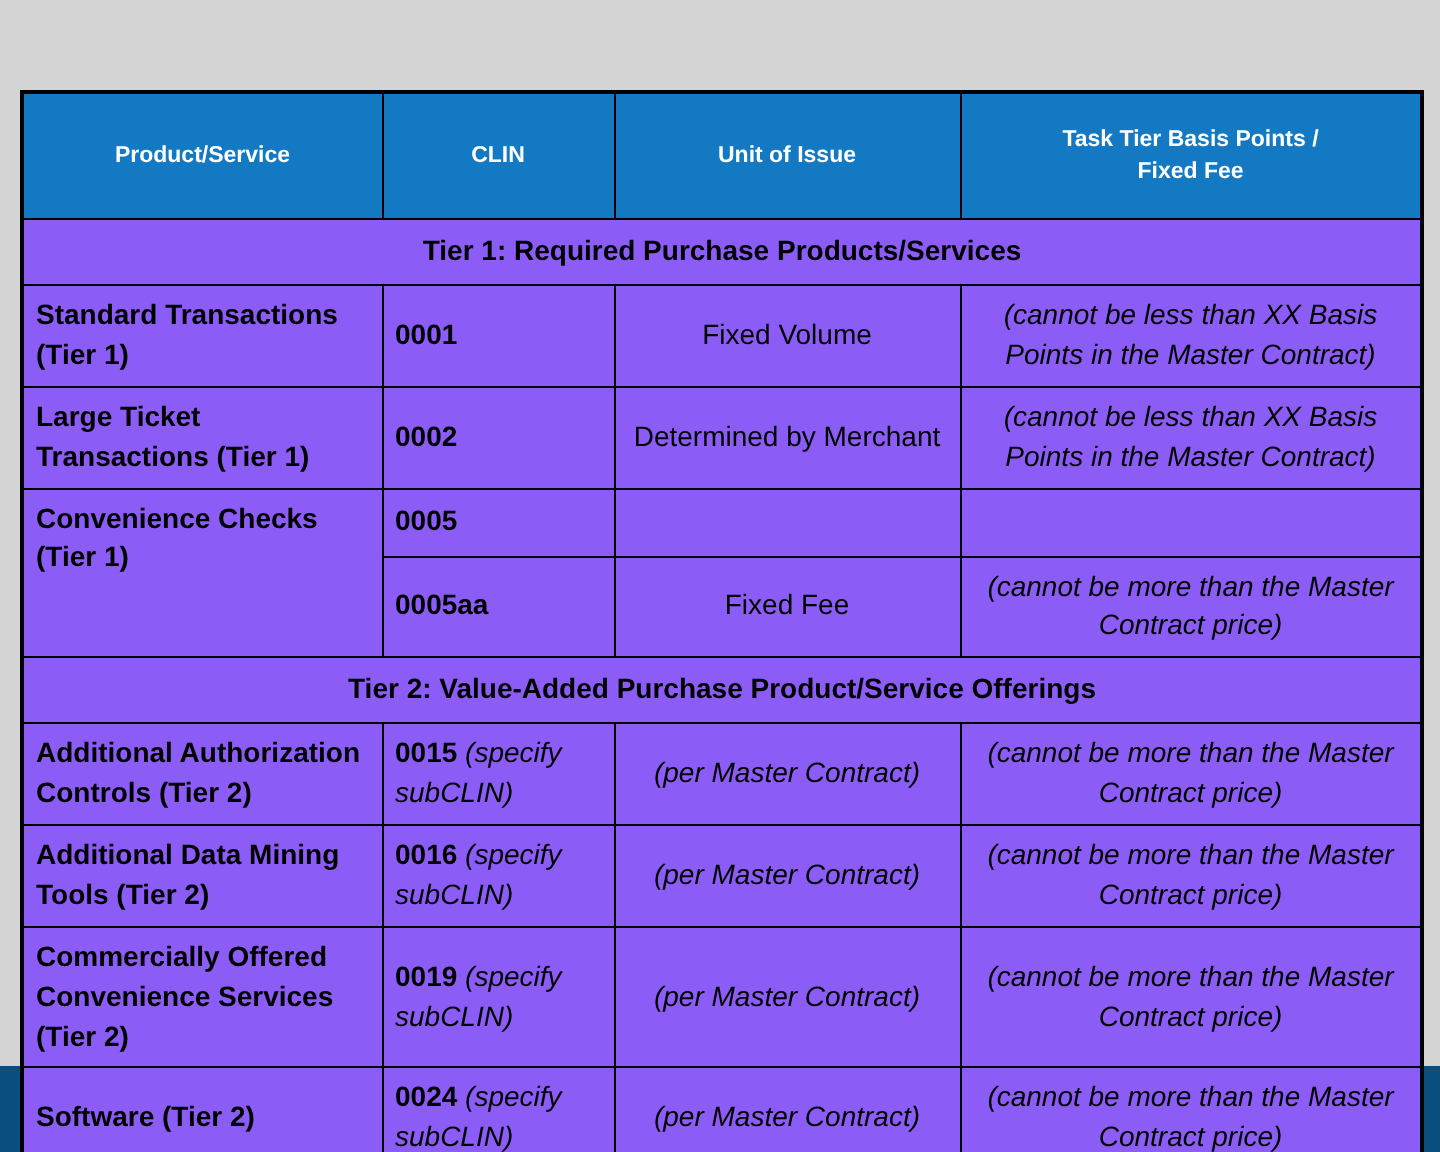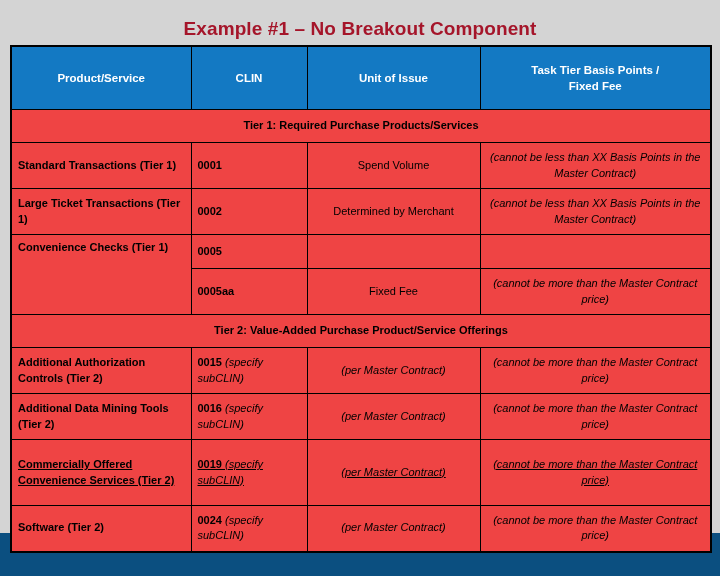--- a/index.html
+++ b/index.html
@@ -57,23 +57,23 @@
   }
   table.clin col.c1 { width: 180px; }
   table.clin col.c2 { width: 116px; }
   table.clin col.c3 { width: 173px; }
   table.clin col.c4 { width: 231px; }
 
   table.clin td, table.clin th {
     border: 1px solid #000000;
     padding: 5px 6px;
     vertical-align: middle;
-    font-size: 11px;
+    font-size: 14px;
     color: #000000;
-    background: #ef4444;
+    background: #8b5cf6;
     line-height: 1.42;
   }
   
   tr.head th {
     background: #1379c3;
     color: #ffffff;
     font-weight: bold;
     text-align: center;
     font-size: 11.5px;
     height: 52px;
@@ -121,31 +121,30 @@
     font-weight: normal;
     margin-left: 40px;
   }
   td.gray {
     background: #bfbfbf;
   }
   .r-tall { height: 46px; }
   .r-conv-a { height: 34px; }
   .r-conv-b { height: 46px; }
   .r-t2 { height: 46px; padding-left: 40px; }
-  .r-t2-tall { height: 66px; text-decoration: underline; }
+  .r-t2-tall { height: 66px; }
   .r-sw { height: 46px; }
 </style>
 </head>
 <body>
 
 <div id="slide">
 
   <div id="footer-band"></div>
 
-  <div id="title">Example #1 – No Breakout Component</div>
 
   <div id="table-wrap">
     <table class="clin">
       <colgroup>
         <col class="c1">
           <col class="c2">
           <col class="c3">
           <col class="c4">
       </colgroup>
       <thead>
@@ -161,21 +160,21 @@
       </thead>
       <tbody>
 
         <tr>
           <td class="tier1-band" colspan="4">Tier 1: Required Purchase Products/Services</td>
         </tr>
 
         <tr class="r-tall">
           <td class="col-name">Standard Transactions (Tier 1)</td>
           <td class="col-clin">0001</td>
-          <td class="col-unit">Spend Volume</td>
+          <td class="col-unit">Fixed Volume</td>
           <td class="col-fee">(cannot be less than XX Basis Points in the Master Contract)</td>
         </tr>
 
         <tr class="r-tall">
           <td class="col-name">Large Ticket Transactions (Tier 1)</td>
           <td class="col-clin">0002</td>
           <td class="col-unit">Determined by Merchant</td>
           <td class="col-fee">(cannot be less than XX Basis Points in the Master Contract)</td>
         </tr>
 

